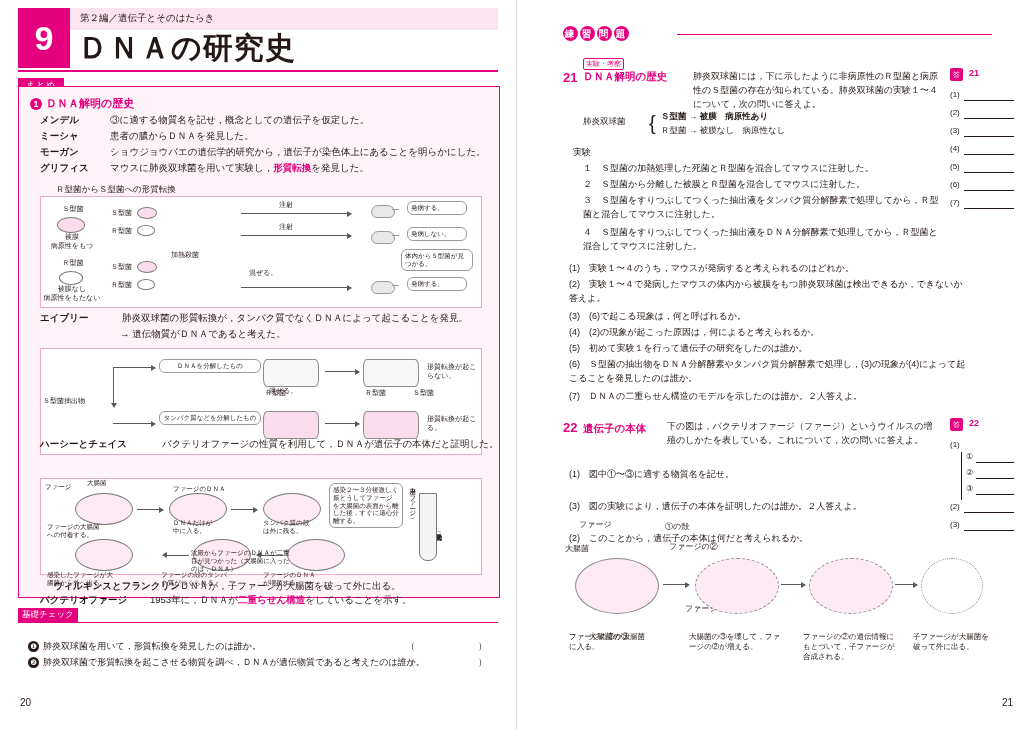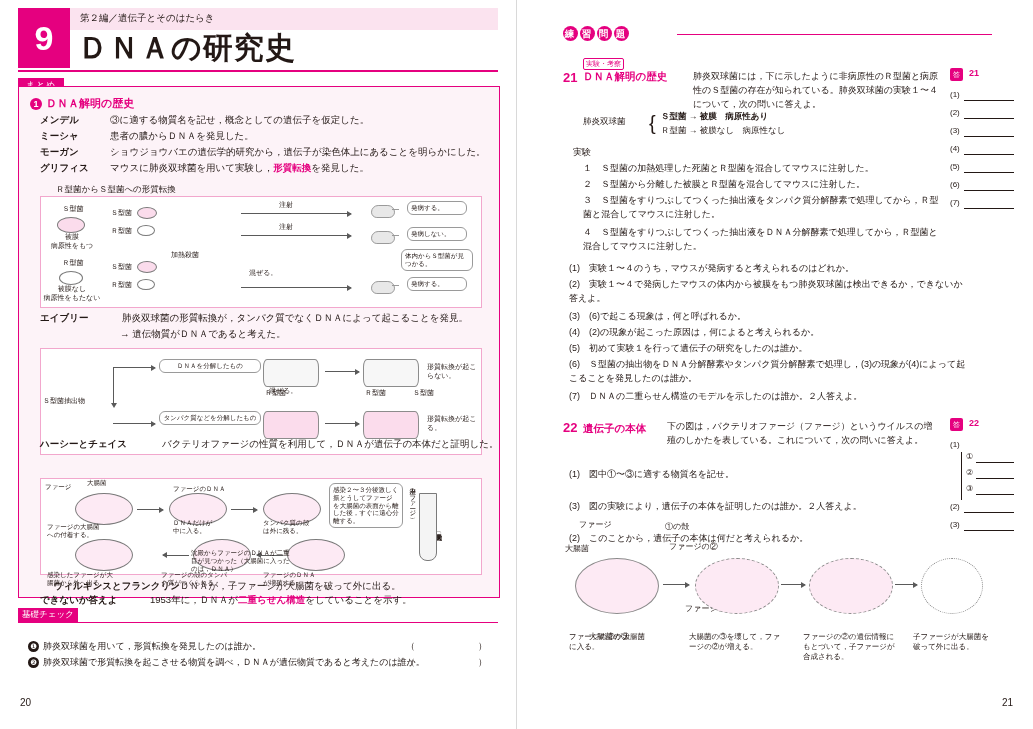--- a/index.html
+++ b/index.html
@@ -227,21 +227,21 @@
       <div class="tiny-c" style="left:150px;top:70px;width:100px;">沈殿からファージのＤＮＡが二重目が見つかった（大腸菌に入ったのは，ＤＮＡ）</div>
       <div class="tiny-c" style="left:368px;top:4px;writing-mode:vertical-rl;">上澄み（ファージ）</div>
       <div class="tiny-c" style="left:394px;top:50px;writing-mode:vertical-rl;">沈殿（大腸菌）</div>
       <div style="position:absolute;left:378px;top:14px;width:16px;height:66px;border:1px solid #7a7a7a;border-radius:0 0 8px 8px;background:#f4f4f4;"></div>
     </div>
 
     <div class="person-row" style="left:40px;top:580px;">
       <span class="pname" style="width:140px;text-align:right;">ウィルキンスとフランクリン</span><span>ＤＮＡが，子ファージが大腸菌を破って外に出る。</span>
     </div>
     <div class="person-row" style="left:40px;top:594px;">
-      <span class="pname" style="width:110px;">できないか答えよ</span><span>1953年に，ＤＮＡが<span class="pink-b">二重らせん構造</span>をしていることを示す。</span>
+      <span class="pname" style="width:110px;">バクテリオファージ</span><span>1953年に，ＤＮＡが<span class="pink-b">二重らせん構造</span>をしていることを示す。</span>
     </div>
 
     <div class="kiso-tab">基礎チェック</div>
     <div class="kiso-rule"></div>
     <div class="kiso-q" style="left:28px;top:640px;">
       <span class="bn">❶</span><span>肺炎双球菌を用いて，形質転換を発見したのは誰か。</span>
     </div>
     <div class="kiso-q" style="left:28px;top:656px;">
       <span class="bn">❷</span><span>肺炎双球菌で形質転換を起こさせる物質を調べ，ＤＮＡが遺伝物質であると考えたのは誰か。</span>
     </div>

